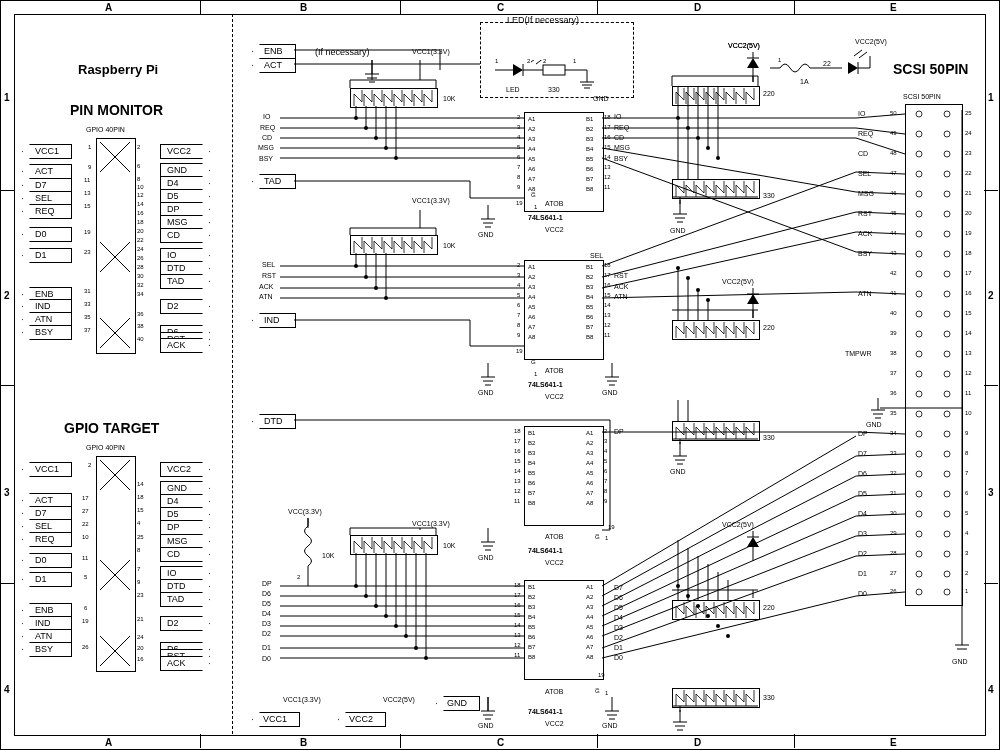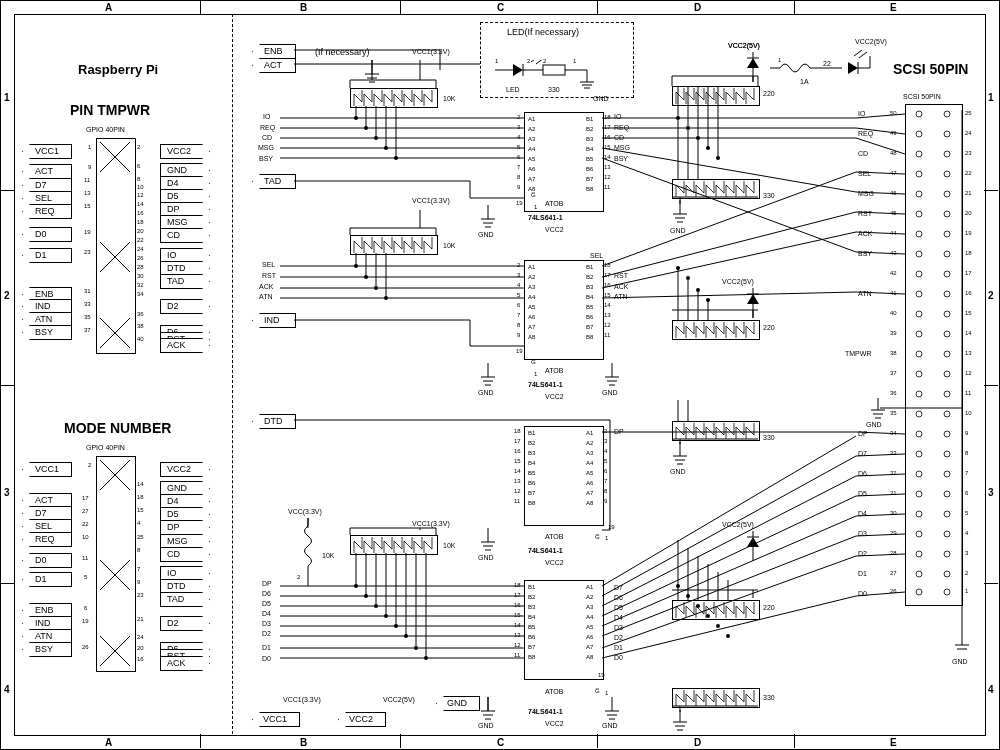--- a/index.html
+++ b/index.html
@@ -62,21 +62,21 @@
   <div class="ln h" style="left:0;top:583px;width:14px;"></div>
   <div class="ln h" style="left:984px;top:190px;width:14px;"></div>
   <div class="ln h" style="left:984px;top:385px;width:14px;"></div>
   <div class="ln h" style="left:984px;top:583px;width:14px;"></div>
 
 
   <div class="dash" style="left:232px;top:14px;width:0;height:720px;border-width:0 0 0 1px;"></div>
 
   <div class="txt lg" style="left:78px;top:63px;">Raspberry Pi</div>
 
-  <div class="txt lg" style="left:70px;top:103px;font-size:14px;">PIN TMPWR</div>
+  <div class="txt lg" style="left:70px;top:103px;font-size:14px;">PIN MONITOR</div>
   <div class="txt sm" style="left:86px;top:126px;">GPIO 40PIN</div>
   <div class="box" style="left:96px;top:138px;width:38px;height:214px;"></div>
 
   <svg class="abs" style="left:96px;top:138px;" width="38" height="214">
     <line x1="4" y1="4" x2="34" y2="34" stroke="#000"></line>
       <line x1="34" y1="4" x2="4" y2="34" stroke="#000"></line>
     <line x1="4" y1="104" x2="34" y2="134" stroke="#000"></line>
       <line x1="34" y1="104" x2="4" y2="134" stroke="#000"></line>
     <line x1="4" y1="180" x2="34" y2="210" stroke="#000"></line>
       <line x1="34" y1="180" x2="4" y2="210" stroke="#000"></line>
@@ -184,21 +184,21 @@
   <div class="txt xs" style="left:137px;top:246px;">24</div>
   <div class="txt xs" style="left:137px;top:255px;">26</div>
   <div class="txt xs" style="left:137px;top:264px;">28</div>
   <div class="txt xs" style="left:137px;top:273px;">30</div>
   <div class="txt xs" style="left:137px;top:282px;">32</div>
   <div class="txt xs" style="left:137px;top:291px;">34</div>
   <div class="txt xs" style="left:137px;top:311px;">36</div>
   <div class="txt xs" style="left:137px;top:323px;">38</div>
   <div class="txt xs" style="left:137px;top:336px;">40</div>
 
-  <div class="txt lg" style="left:64px;top:421px;font-size:14px;">MODE NUMBER</div>
+  <div class="txt lg" style="left:64px;top:421px;font-size:14px;">GPIO TARGET</div>
   <div class="txt sm" style="left:86px;top:444px;">GPIO 40PIN</div>
   <div class="box" style="left:96px;top:456px;width:38px;height:214px;"></div>
   <svg class="abs" style="left:96px;top:456px;" width="38" height="214">
     <line x1="4" y1="4" x2="34" y2="34" stroke="#000"></line>
       <line x1="34" y1="4" x2="4" y2="34" stroke="#000"></line>
     <line x1="4" y1="104" x2="34" y2="134" stroke="#000"></line>
       <line x1="34" y1="104" x2="4" y2="134" stroke="#000"></line>
     <line x1="4" y1="180" x2="34" y2="210" stroke="#000"></line>
       <line x1="34" y1="180" x2="4" y2="210" stroke="#000"></line>
   </svg>
@@ -307,21 +307,21 @@
 
   <div class="tag tagL" style="left:252px;top:44px;width:42px;">
       <span class="txt" style="left:11px;top:2px;">ENB</span>
     </div>
   <div class="tag tagL" style="left:252px;top:58px;width:42px;">
       <span class="txt" style="left:11px;top:2px;">ACT</span>
     </div>
   <div class="txt" style="left:315px;top:48px;">(If necessary)</div>
 
   <div class="dash" style="left:480px;top:22px;width:152px;height:74px;"></div>
-  <div class="txt" style="left:507px;top:28px;">LED(If necessary)</div>
+  <div class="txt" style="left:507px;top:16px;">LED(If necessary)</div>
   <svg class="abs" style="left:495px;top:60px;" width="130" height="30">
     <line x1="0" y1="10" x2="18" y2="10" stroke="#000"></line>
     <polygon points="18,4 18,16 28,10" fill="#000"></polygon>
     <line x1="28" y1="4" x2="28" y2="16" stroke="#000"></line>
     <line x1="28" y1="10" x2="48" y2="10" stroke="#000"></line>
     <line x1="36" y1="2" x2="44" y2="-4" stroke="#000"></line>
     <line x1="41" y1="4" x2="49" y2="-2" stroke="#000"></line>
     <rect x="48" y="5" width="22" height="10" fill="none" stroke="#000"></rect>
     <line x1="70" y1="10" x2="92" y2="10" stroke="#000"></line>
     <line x1="92" y1="10" x2="92" y2="22" stroke="#000"></line>

